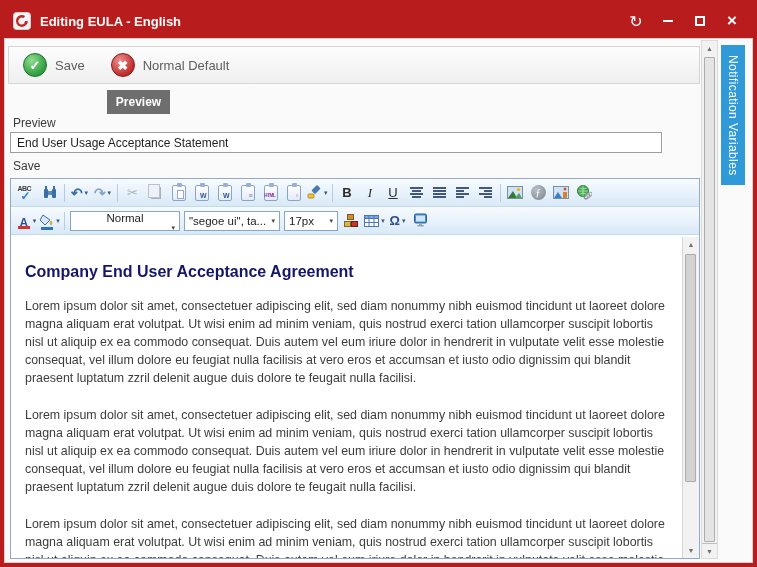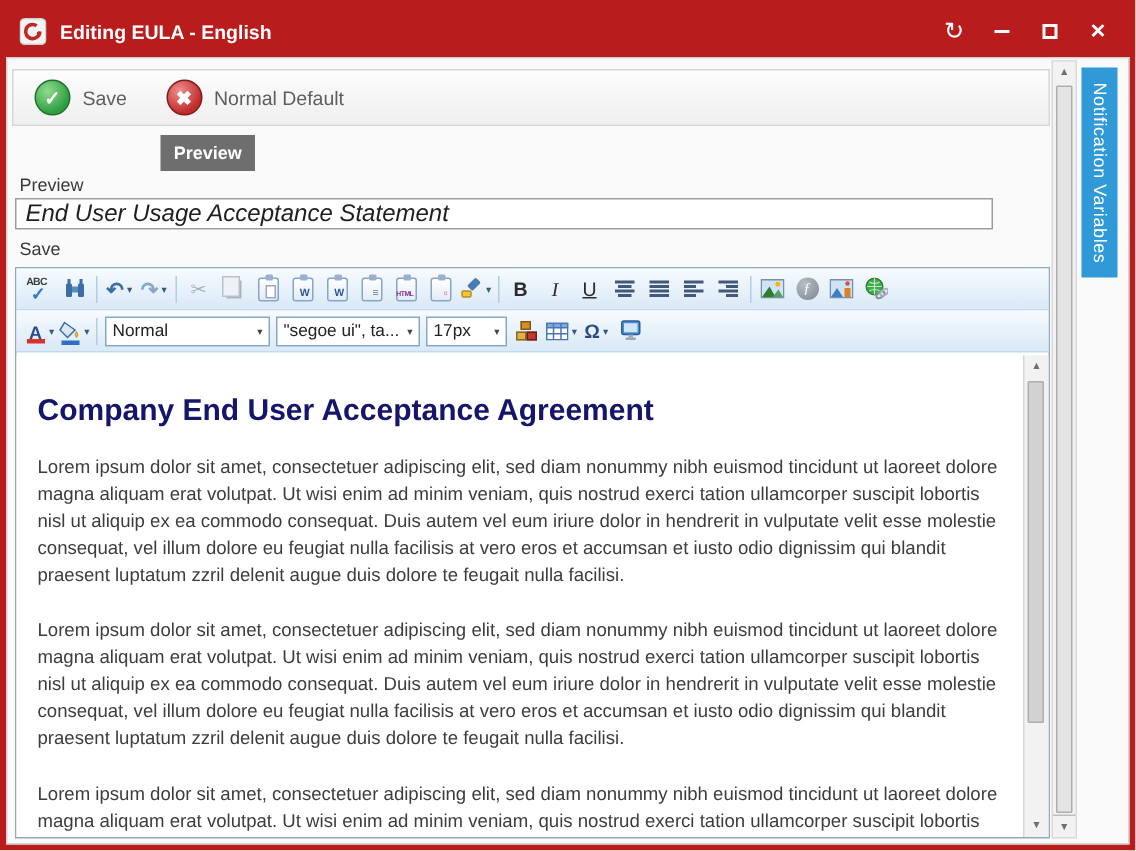--- a/index.html
+++ b/index.html
@@ -40,21 +40,21 @@
          display:flex; align-items:center; justify-content:center; cursor:pointer; }
   .tab.notification { left:8px; width:92px; background:#1a7ed6; }
   .tab.preview { left:103px; width:63px; background:#6e6e6e; }
 
   
   .lbl { position:absolute; left:9px; font-size:12px; color:#3a3a3a; }
   .subject-lbl { top:78px; }
   .body-lbl { top:121px; }
   .subject-input { position:absolute; left:6px; top:94px; width:652px; height:21px;
                    border:1px solid #9d9d9d; background:#fff; font-family:"Liberation Sans",sans-serif;
-                   font-size:16px; color:#1f1f1f; padding:1px 6px;font-style:italic; }
+                   font-size:12px; color:#1f1f1f; padding:1px 6px; }
 
   
   .editor { position:absolute; left:6px; top:140px; width:690px; height:381px;
             border:1px solid #94a9c1; background:#fff; }
   .tb-row { height:28px; background:linear-gradient(#f7fbfe,#d9e9f7);
             border-bottom:1px solid #c4d9ec; display:flex; align-items:center; padding:0 4px; }
   .tbtn { min-width:23px; height:22px; display:flex; align-items:center; justify-content:center;
           border-radius:2px; cursor:pointer; position:relative; padding:0 1px; }
   .sep { width:1px; height:18px; background:#b6cce1; margin:0 3px; }
   .caret { font-size:7px; color:#3c5a7a; margin-left:2px; }
@@ -91,33 +91,33 @@
               display:flex; align-items:center; justify-content:center; }
 
   .fontcolor { position:relative; width:14px; height:16px; text-align:center; }
   .fontcolor .fa { font-size:12px; font-weight:bold; color:#2b4d8c; line-height:12px; }
   .fontcolor .bar { position:absolute; bottom:0; left:1px; width:12px; height:3px; background:#d8312f; }
   .backcolor-bar { position:absolute; bottom:2px; left:3px; width:12px; height:3px; background:#2f6fc4; }
 
   .dd { height:20px; background:#fff; border:1px solid #86a7c8; display:flex; align-items:center;
         padding:0 4px; font-size:11.5px; color:#222; margin:0 2px; cursor:pointer; }
   .dd .dd-caret { margin-left:auto; font-size:7px; color:#444; padding-left:4px; }
-  .dd.style { width:110px; } .dd.font { width:96px; } .dd.size { width:54px; }
+  .dd.style { width:110px;flex-direction:column; } .dd.font { width:96px; } .dd.size { width:54px; }
 
   .blocks { position:relative; width:15px; height:14px; }
   .blocks i { position:absolute; width:7px; height:6px; border:1px solid #7d6a35; }
   .blocks .b1 { left:0; top:7px; background:#e4b33c; }
   .blocks .b2 { left:7px; top:7px; background:#bf3a2d; border-color:#6e2018; }
   .blocks .b3 { left:3px; top:0; background:#d98c2b; border-color:#7d5a1d; }
 
   .omega { font-size:13px; font-weight:bold; color:#2b4d8c; }
 
   .ed-content { position:absolute; left:0; right:17px; top:58px; bottom:0; overflow:hidden;
                 background:#fff; padding:26px 16px 0 14px; }
-  .ed-content h2 { font-size:20px; font-weight:bold; color:#15156b; margin:0 0 16px 0; }
+  .ed-content h2 { font-size:16px; font-weight:bold; color:#15156b; margin:0 0 16px 0; }
   .ed-content p { font-size:12.4px; line-height:18px; color:#3d3d3d; margin:0 0 19px 0; }
 
   
   .scrollbar { background:#f2f2f2; }
   .inner-sb { position:absolute; top:58px; right:0; bottom:0; width:17px; border-left:1px solid #d6d6d6; }
   .outer-sb { position:absolute; left:697px; top:2px; width:17px; height:519px; border:1px solid #dadada; }
   .sb-arrow { position:absolute; left:0; width:100%; height:15px; display:flex; align-items:center;
               justify-content:center; font-size:7px; color:#6f6f6f; }
   .sb-arrow.top { top:0; } .sb-arrow.bottom { bottom:0; }
   .sb-thumb { position:absolute; left:2px; width:11px; background:#d2d2d2; border:1px solid #aeaeae; border-radius:1px; }

